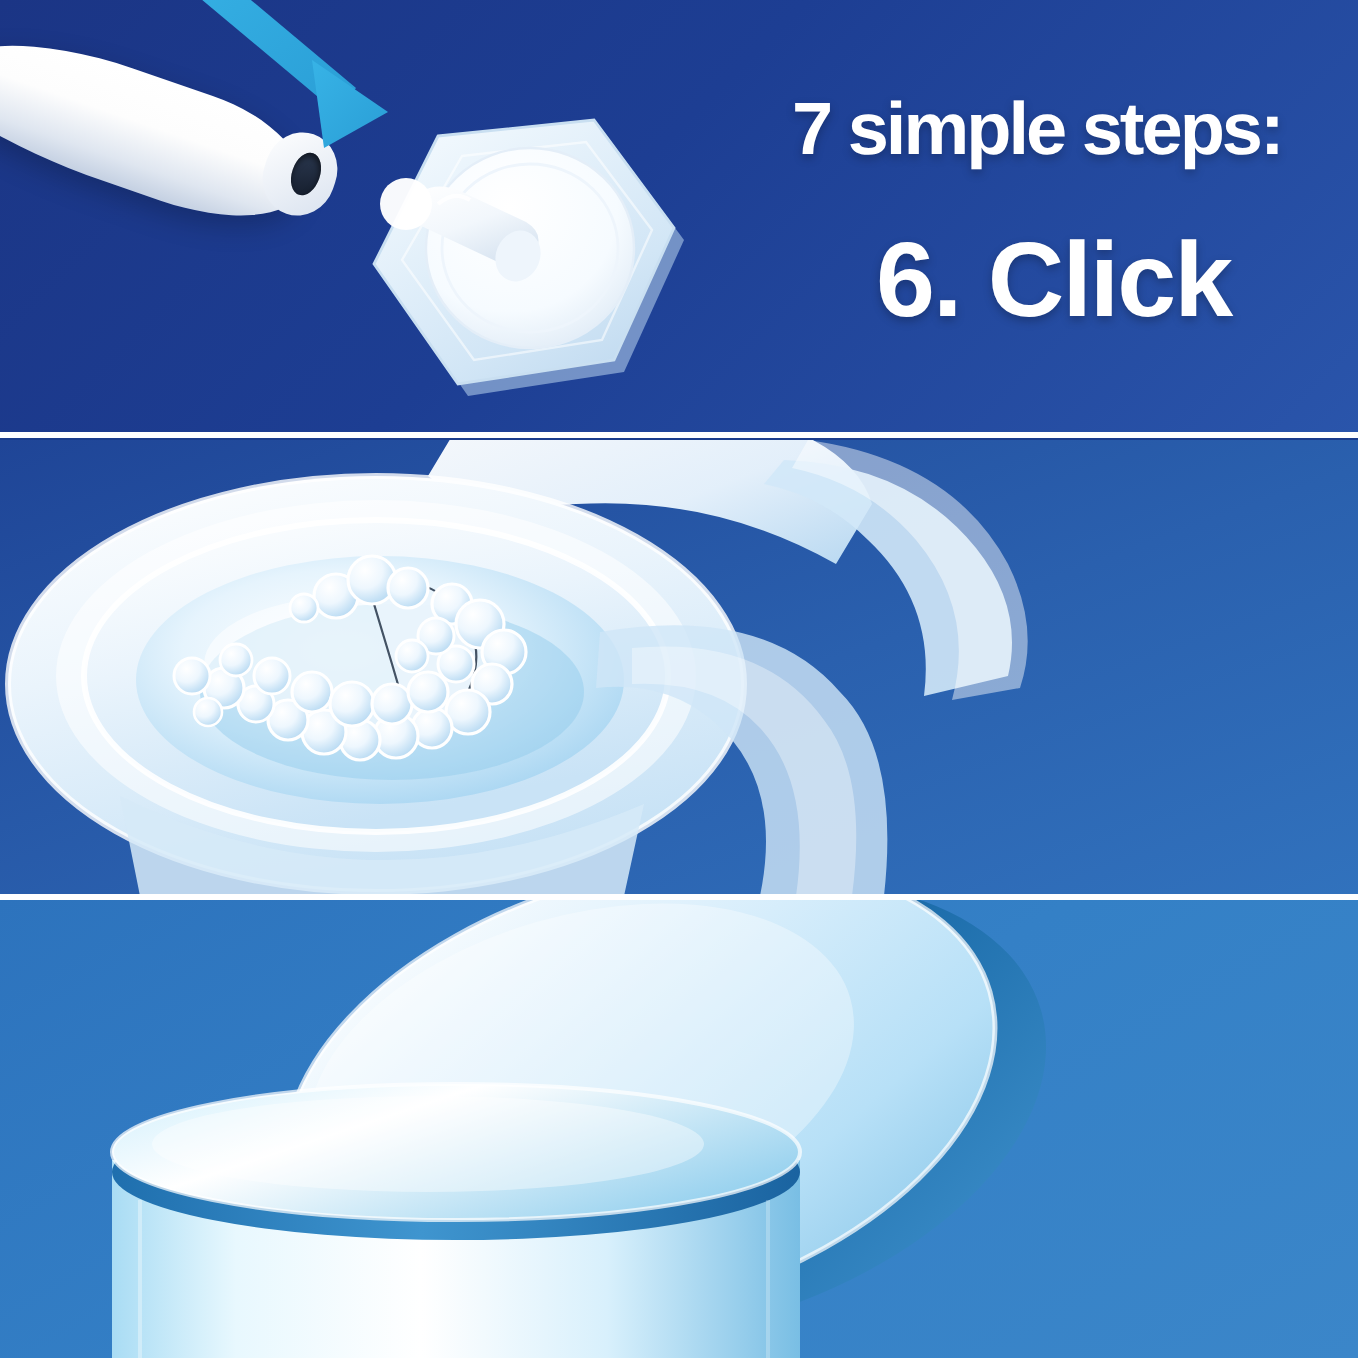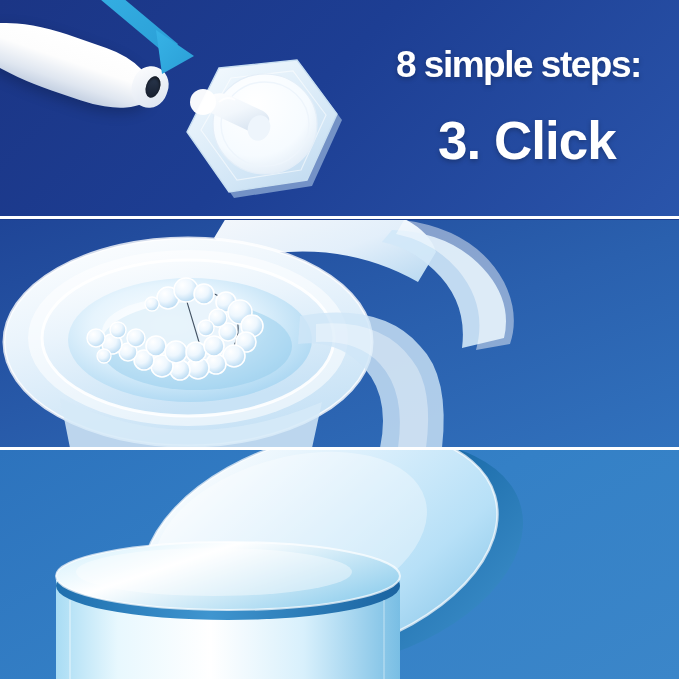--- a/index.html
+++ b/index.html
@@ -93,22 +93,22 @@
         <ellipse cx="86" cy="66" rx="44" ry="42" fill="none" stroke="#eef5fc" stroke-width="1.4"></ellipse>
         <g>
           <path d="M24,45 q10,-14 26,-8 l34,16 q10,6 4,16 q-6,10 -16,5 l-34,-16 q-16,-7 -14,-13 Z" fill="url(#stemFill1)"></path>
           <ellipse cx="24" cy="44" rx="13" ry="13" fill="#ffffff" opacity="0.97"></ellipse>
           <ellipse cx="80" cy="70" rx="11" ry="13" fill="#eef5fc" transform="rotate(22 80 70)"></ellipse>
           <path d="M40,44 q8,-7 16,-2" stroke="#ffffff" stroke-width="2" fill="none" opacity="0.8"></path>
         </g>
       </g>
     </svg>
 
-    <div class="caption" id="steps-heading">8 simple steps:</div>
-    <div class="caption" id="step-1-label">3. Click</div>
+    <div class="caption" id="steps-heading">7 simple steps:</div>
+    <div class="caption" id="step-1-label">6. Click</div>
   </div>
 
   <div class="panel" id="panel-2">
 
     <svg class="toilet-svg" width="679" height="228" viewBox="0 0 679 228">
       <defs>
         <linearGradient id="rimGrad" x1="0" y1="0" x2="0.4" y2="1">
           <stop offset="0" stop-color="#ffffff"></stop>
           <stop offset="0.45" stop-color="#eaf4fc"></stop>
           <stop offset="1" stop-color="#c9e3f6"></stop>

